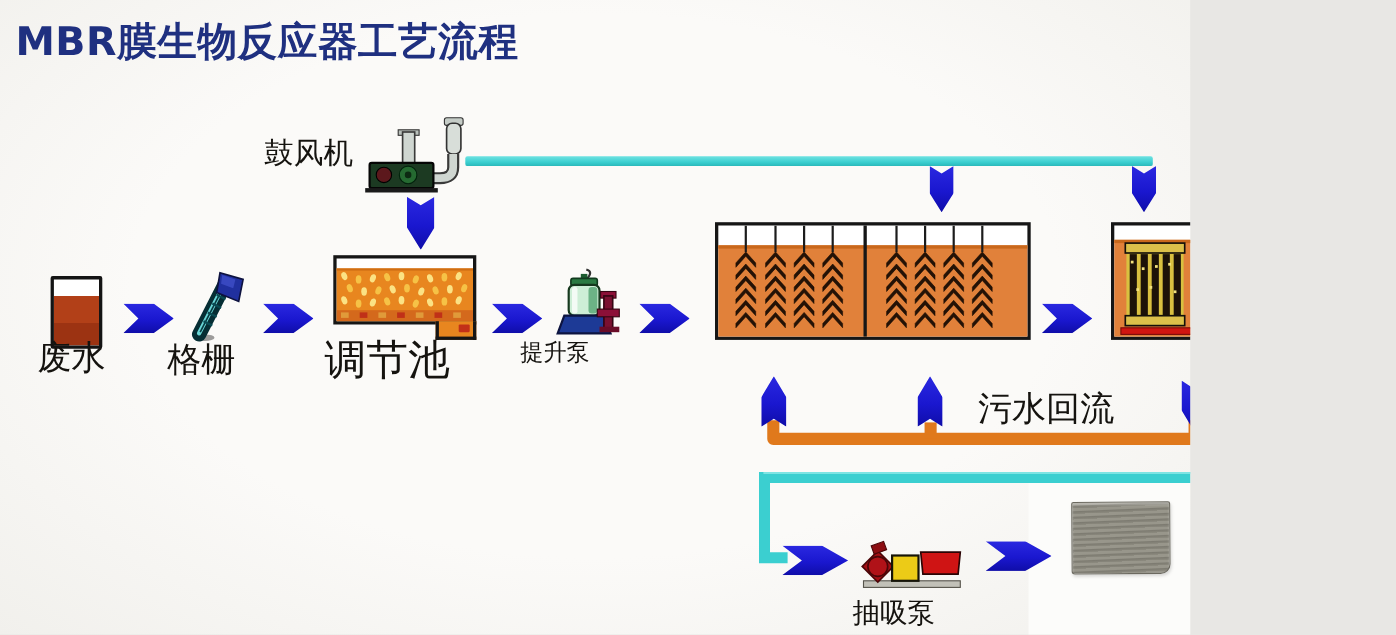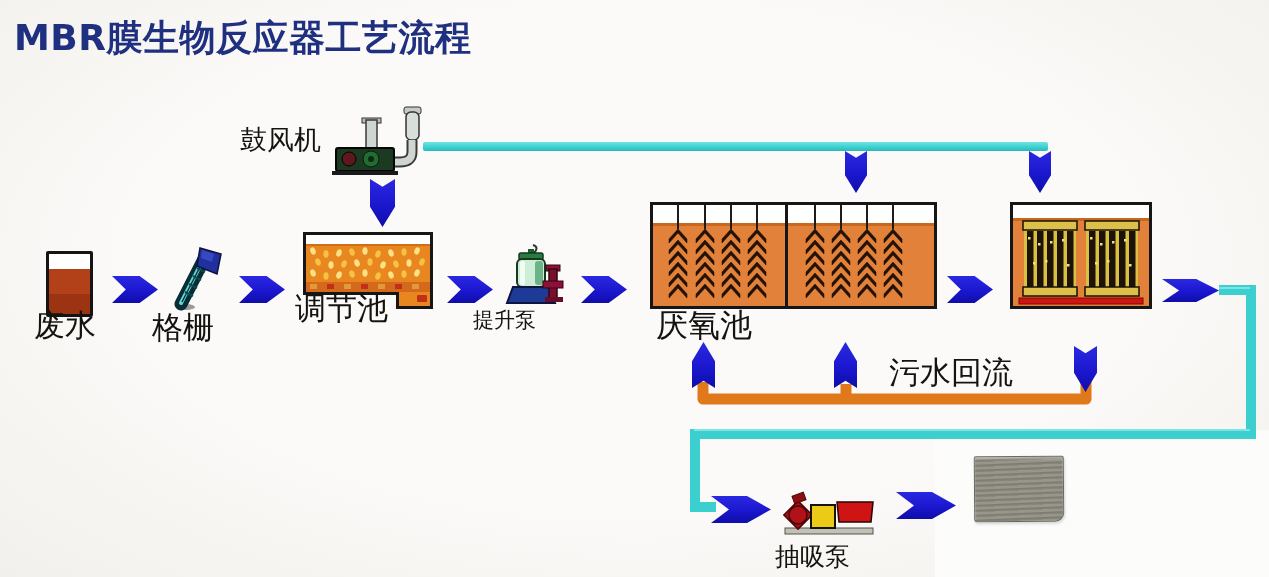--- a/index.html
+++ b/index.html
@@ -1,17 +1,17 @@
 <!DOCTYPE html>
 <html><head>
 <meta charset="utf-8">
 <style>
   html,body{margin:0;padding:0;background:#e8e7e4;}
   .canvas{
-    position:relative;width:1269px;height:577px;overflow:hidden;
+    position:relative;width:1082px;height:577px;overflow:hidden;
     background:radial-gradient(ellipse at 50% 45%, #fbfaf8 55%, #f1f0ec 100%);
     font-family:"DejaVu Sans","Liberation Sans",sans-serif;
   }
   .abs{position:absolute;}
   .title{
     left:14px;top:14px;font-size:36px;font-weight:800;color:#1f3080;
     letter-spacing:.5px;font-family:"DejaVu Sans","Liberation Sans",sans-serif;
   }
   .lbl{
     font-family:"DejaVu Serif","Liberation Serif",serif;font-weight:400;
@@ -132,21 +132,21 @@
           <rect x="55" y="38" width="7" height="5" fill="#c03018"></rect>
           <rect x="72" y="38" width="7" height="5" fill="#e09a3a"></rect>
           <rect x="89" y="38" width="7" height="5" fill="#c03018"></rect>
           <rect x="106" y="38" width="7" height="5" fill="#e09a3a"></rect>
         </svg>
     </div>
   </div>
   <div class="abs ext" style="left:396px;top:292px;width:37px;height:17px;">
     <div class="extmark" style="left:18px;top:3px;width:10px;height:7px;"></div>
   </div>
-  <div class="abs lbl" style="left:295px;top:292px;width:118px;font-size:31px;">调节池</div>
+  <div class="abs lbl" style="left:295px;top:308px;width:118px;font-size:38px;">调节池</div>
 
   <div class="abs arr arr-r" style="left:447px;top:276px;width:46px;height:27px;"></div>
 
   <svg class="abs" style="left:503px;top:243px;" width="68" height="66" viewBox="0 0 68 66">
     <path d="M30 11 Q37 4 30 2" stroke="#333" stroke-width="2" fill="none"></path>
     <rect x="25" y="6" width="6" height="6" fill="#1c5c30"></rect>
     <rect x="16" y="10" width="24" height="7" rx="2" fill="#2a7a42" stroke="#113a1e" stroke-width="1.5"></rect>
     <rect x="14" y="16" width="28" height="28" rx="5" fill="#cdeed6" stroke="#16381e" stroke-width="2"></rect>
     <rect x="32" y="18" width="8" height="24" rx="3" fill="#5aa878" opacity=".85"></rect>
     <rect x="17" y="18" width="5" height="24" rx="2" fill="#ffffff" opacity=".75"></rect>
@@ -215,21 +215,20 @@
         <line x1="240" y1="0" x2="240" y2="24" stroke="#1c1c1c" stroke-width="2"></line>
         <path d="M231 34 L240 24 L249 34 L249 38 L240 28 L231 38 Z" fill="#241206" stroke="#120901" stroke-width="0.5"></path>
         <path d="M231 45 L240 35 L249 45 L249 49 L240 39 L231 49 Z" fill="#241206" stroke="#120901" stroke-width="0.5"></path>
         <path d="M231 56 L240 46 L249 56 L249 60 L240 50 L231 60 Z" fill="#241206" stroke="#120901" stroke-width="0.5"></path>
         <path d="M231 67 L240 57 L249 67 L249 71 L240 61 L231 71 Z" fill="#241206" stroke="#120901" stroke-width="0.5"></path>
         <path d="M231 78 L240 68 L249 78 L249 82 L240 72 L231 82 Z" fill="#241206" stroke="#120901" stroke-width="0.5"></path>
         <path d="M231 89 L240 79 L249 89 L249 93 L240 83 L231 93 Z" fill="#241206" stroke="#120901" stroke-width="0.5"></path>
       </svg>
     <div class="divider" style="left:132px;"></div>
   </div>
-  <div class="abs lbl" style="left:656px;top:309px;width:124px;font-size:32px;">厌氧池</div>
 
   <div class="abs arr arr-r" style="left:947px;top:276px;width:46px;height:27px;"></div>
 
   <div class="abs tank" style="left:1010px;top:202px;width:142px;height:107px;">
     <div class="liquid" style="top:13px;"></div>
     <svg id="membrane-svg" width="136" height="101" viewBox="0 0 136 101" style="position:absolute;left:0;top:0;">
         <rect x="6" y="93" width="124" height="6" fill="#d01510" stroke="#7a0b08" stroke-width="1"></rect>
         <rect x="11" y="24" width="52" height="60" fill="#d9c040"></rect>
         <rect x="14" y="26" width="6.5" height="56" fill="#1c1208"></rect>
         <rect x="24" y="26" width="6.5" height="56" fill="#1c1208"></rect>

